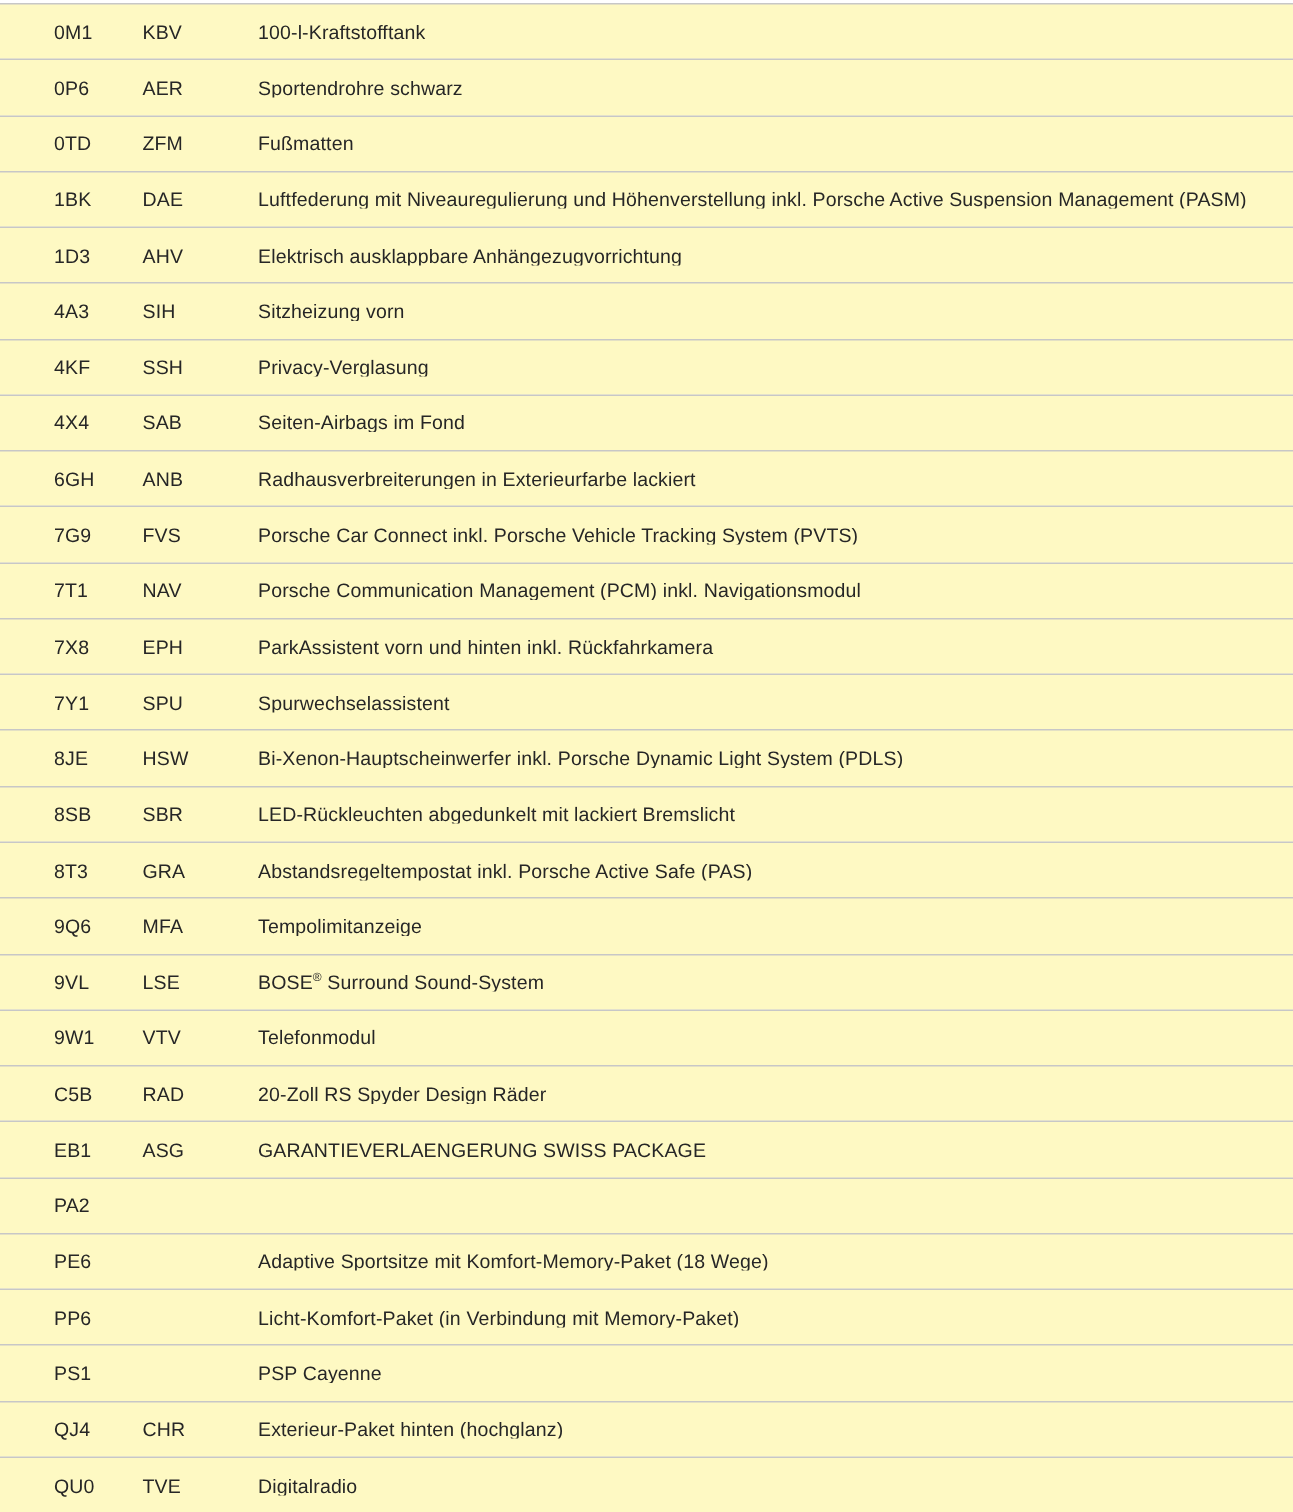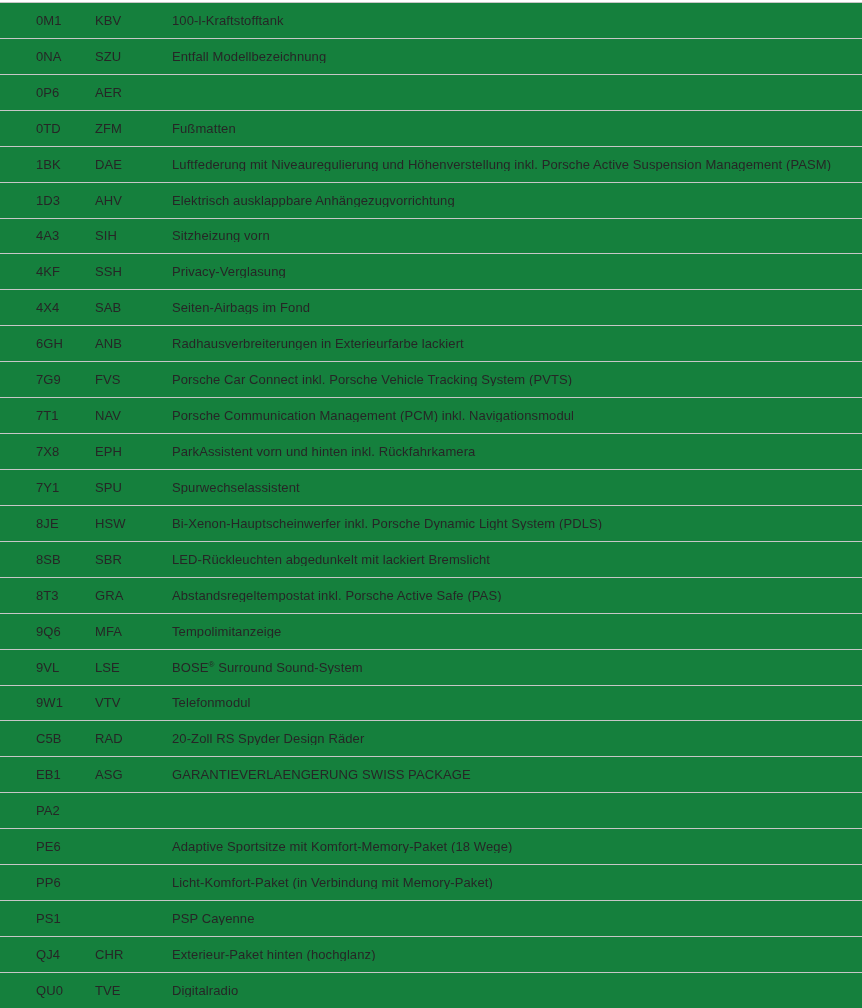--- a/index.html
+++ b/index.html
@@ -19,21 +19,21 @@
     margin-top: 2px;
     display: flex;
     flex-direction: column;
   }
   .row {
     flex: 1 1 0;
     display: flex;
     align-items: center;
     border-top: 1px solid #c7c7c7;
     box-sizing: border-box;
-    background: #15803d;
+    background: #fef9c3;
   }
   .cell {
     font-size: 13px;
     line-height: 1;
     color: #262626;
     letter-spacing: 0.1px;
     white-space: nowrap;
   }
   .cell.code {
     margin-left: 36px;
@@ -58,29 +58,25 @@
 <body>
 
 <div class="equipment-table">
 
     <div class="row">
       <span class="cell code">0M1</span>
       <span class="cell code2">KBV</span>
       <span class="cell desc">100-l-Kraftstofftank</span>
     </div>
 
-    <div class="row">
-      <span class="cell code">0NA</span>
-      <span class="cell code2">SZU</span>
-      <span class="cell desc">Entfall Modellbezeichnung</span>
-    </div>
 
     <div class="row">
       <span class="cell code">0P6</span>
       <span class="cell code2">AER</span>
+      <span class="cell desc">Sportendrohre schwarz</span>
     </div>
 
     <div class="row">
       <span class="cell code">0TD</span>
       <span class="cell code2">ZFM</span>
       <span class="cell desc">Fußmatten</span>
     </div>
 
     <div class="row">
       <span class="cell code">1BK</span>

